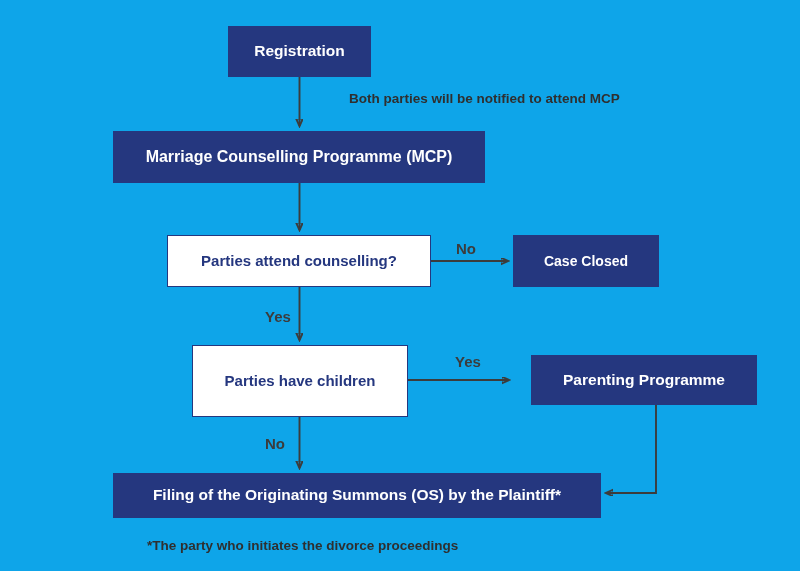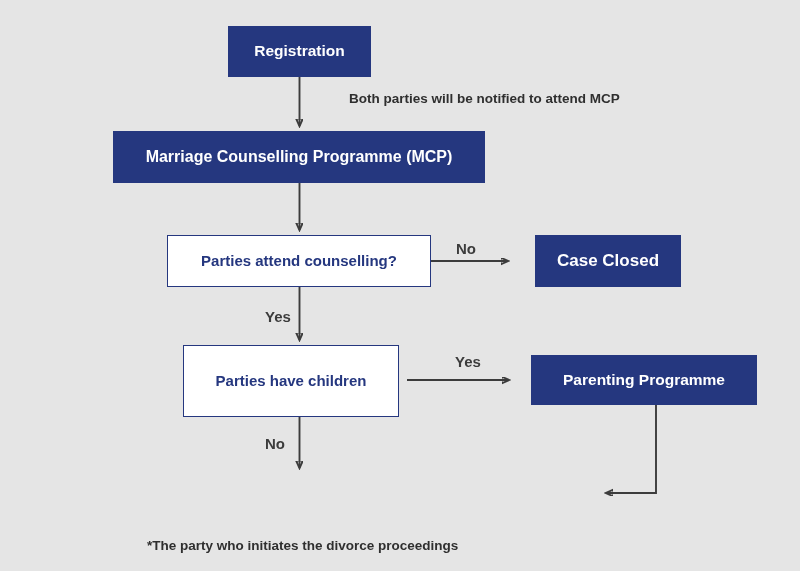--- a/index.html
+++ b/index.html
@@ -7,21 +7,21 @@
     padding: 0;
     background: #ffffff;
   }
   body {
     font-family: "Liberation Sans", sans-serif;
   }
   #canvas {
     position: relative;
     width: 800px;
     height: 571px;
-    background: #e5e5e5;
+    background: #0ea5e9;
     overflow: hidden;
   }
   .node {
     position: absolute;
     box-sizing: border-box;
     display: flex;
     align-items: center;
     justify-content: center;
     text-align: center;
     line-height: 1.18;
@@ -110,34 +110,37 @@
   </div>
 
   <div class="node solid" style="left:113px; top:131px; width:372px; height:52px; font-size:16px;">
     <span>Marriage Counselling Programme (MCP)</span>
   </div>
 
   <div class="node decision" style="left:167px; top:235px; width:264px; height:52px; font-size:15px;">
     <span>Parties attend counselling?</span>
   </div>
 
-  <div class="node solid" style="left:513px; top:235px; width:146px; height:52px; font-size:17px;margin-left:22px;">
+  <div class="node solid" style="left:513px; top:235px; width:146px; height:52px; font-size:14px;">
     <span>Case Closed</span>
   </div>
 
-  <div class="node decision" style="left:183px; top:345px; width:216px; height:72px; font-size:15px;">
+  <div class="node decision" style="left:192px; top:345px; width:216px; height:72px; font-size:15px;">
     <span>
       <span style="display: block;">Parties have children</span>
     </span>
   </div>
 
   <div class="node solid" style="left:531px; top:355px; width:226px; height:50px; font-size:15.5px;">
     <span>Parenting Programme</span>
   </div>
 
+  <div class="node solid" style="left:113px; top:473px; width:488px; height:45px; font-size:15.5px;">
+    <span>Filing of the Originating Summons (OS) by the Plaintiff*</span>
+  </div>
 
   <div class="edge-note" style="left:317px; top:91px;">Both parties will be notified to attend MCP</div>
 
   <div class="edge-label" style="left:456px; top:240px;">No</div>
 
   <div class="edge-label" style="left:265px; top:308px;">Yes</div>
 
   <div class="edge-label" style="left:455px; top:353px;">Yes</div>
 
   <div class="edge-label" style="left:265px; top:435px;">No</div>

